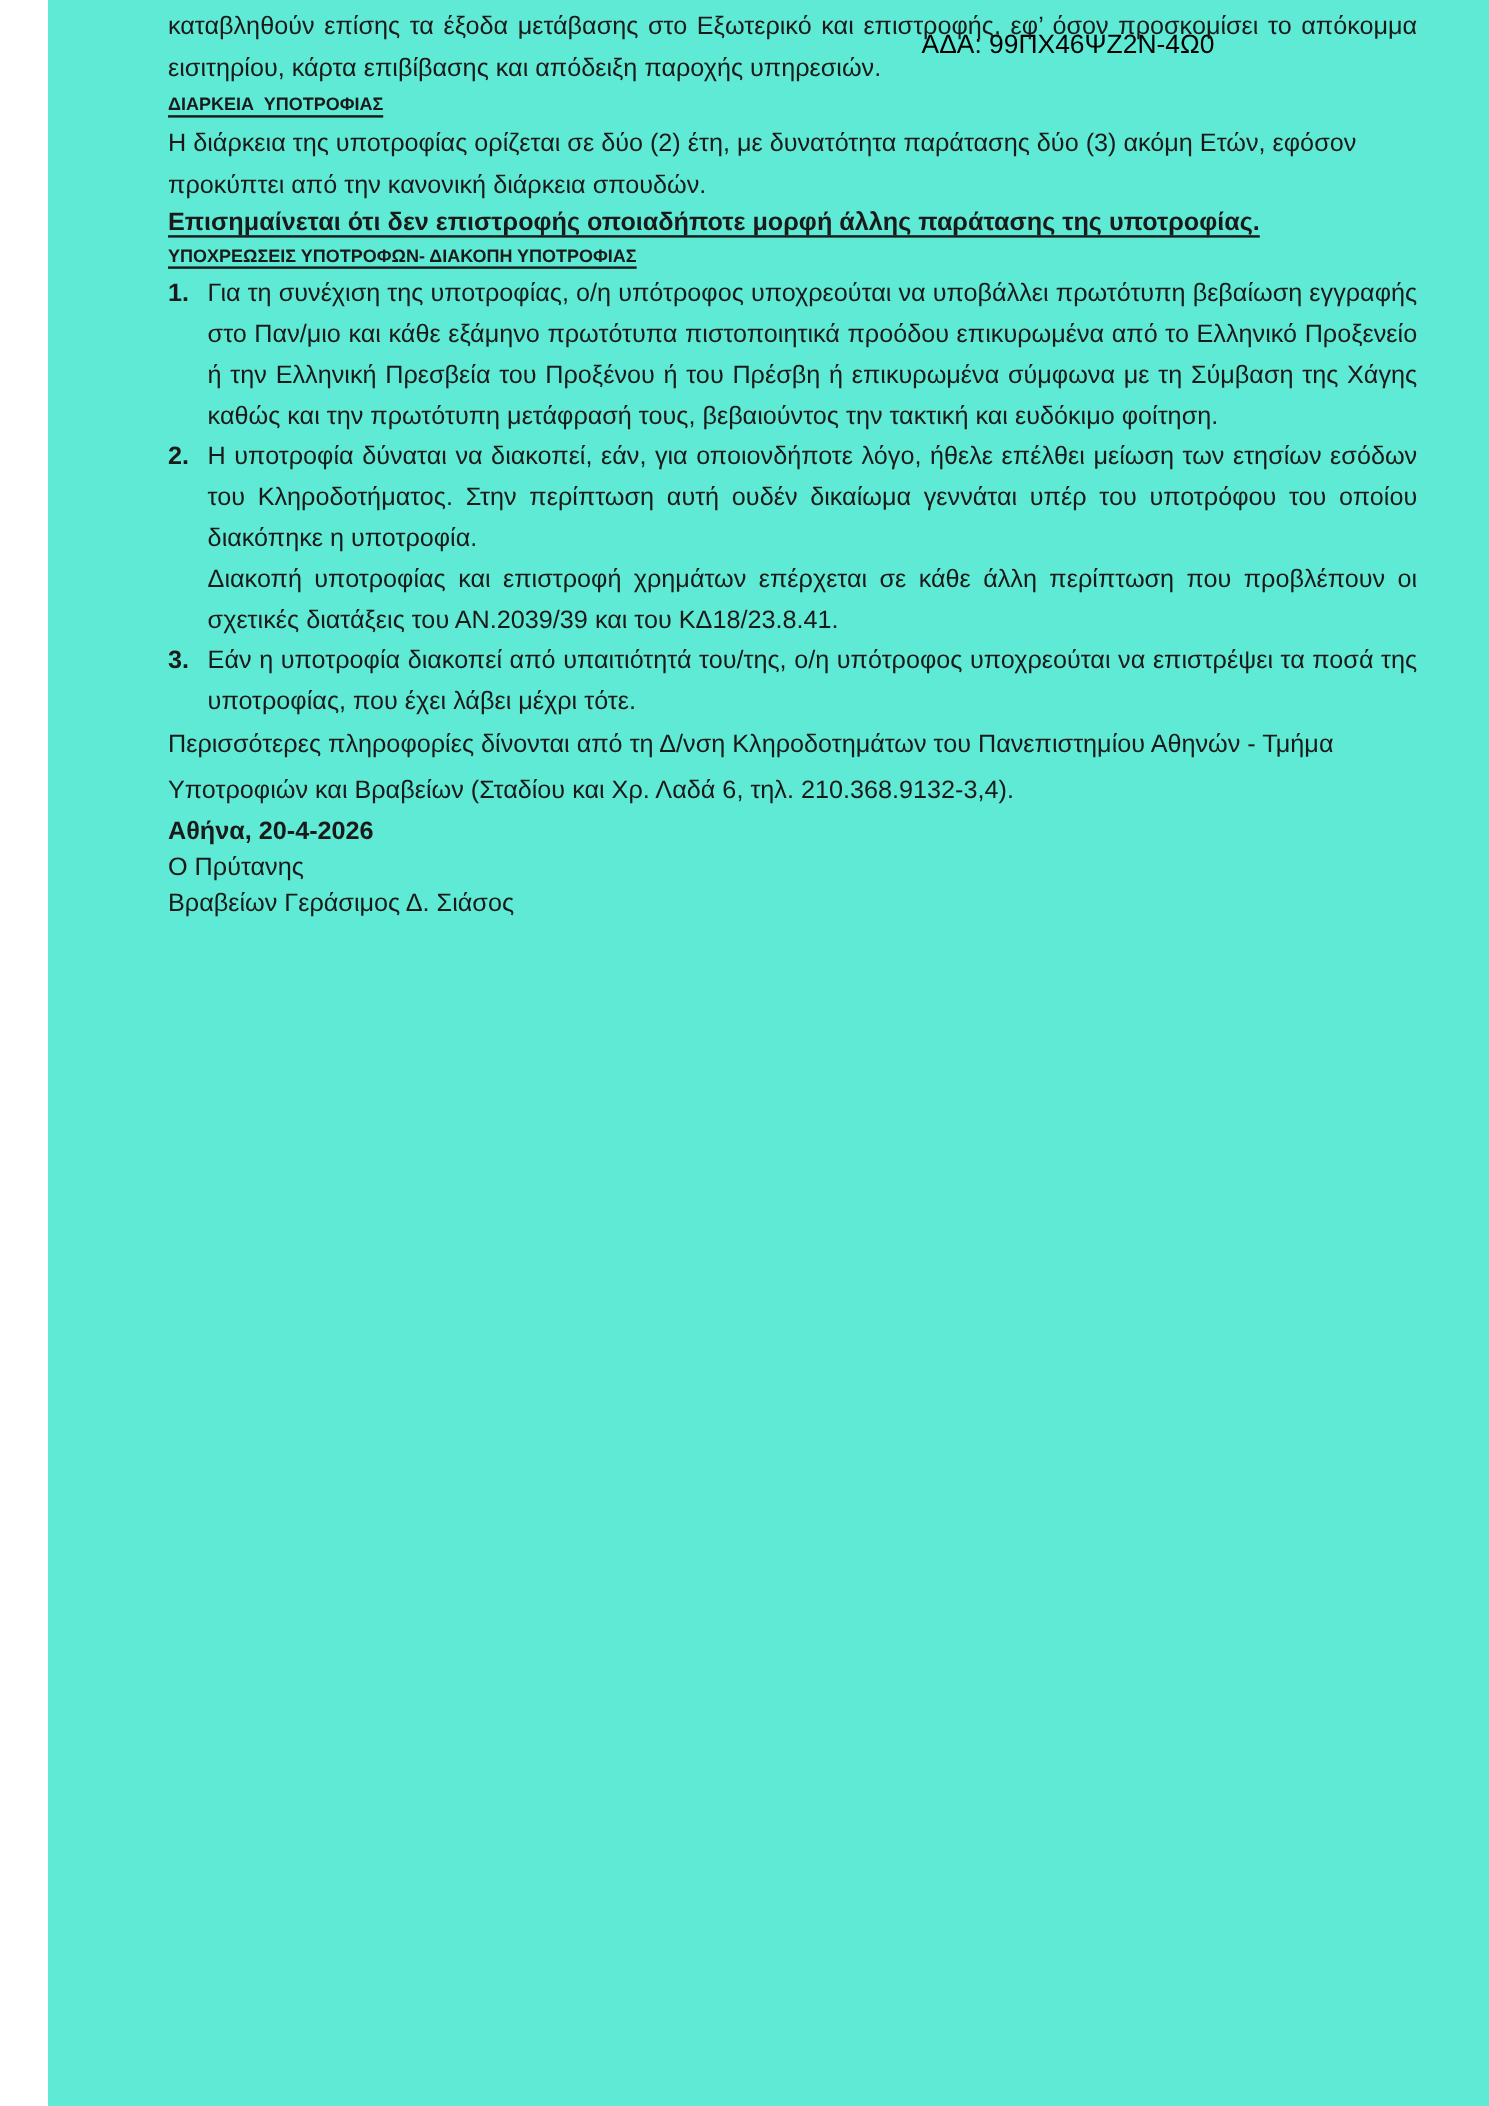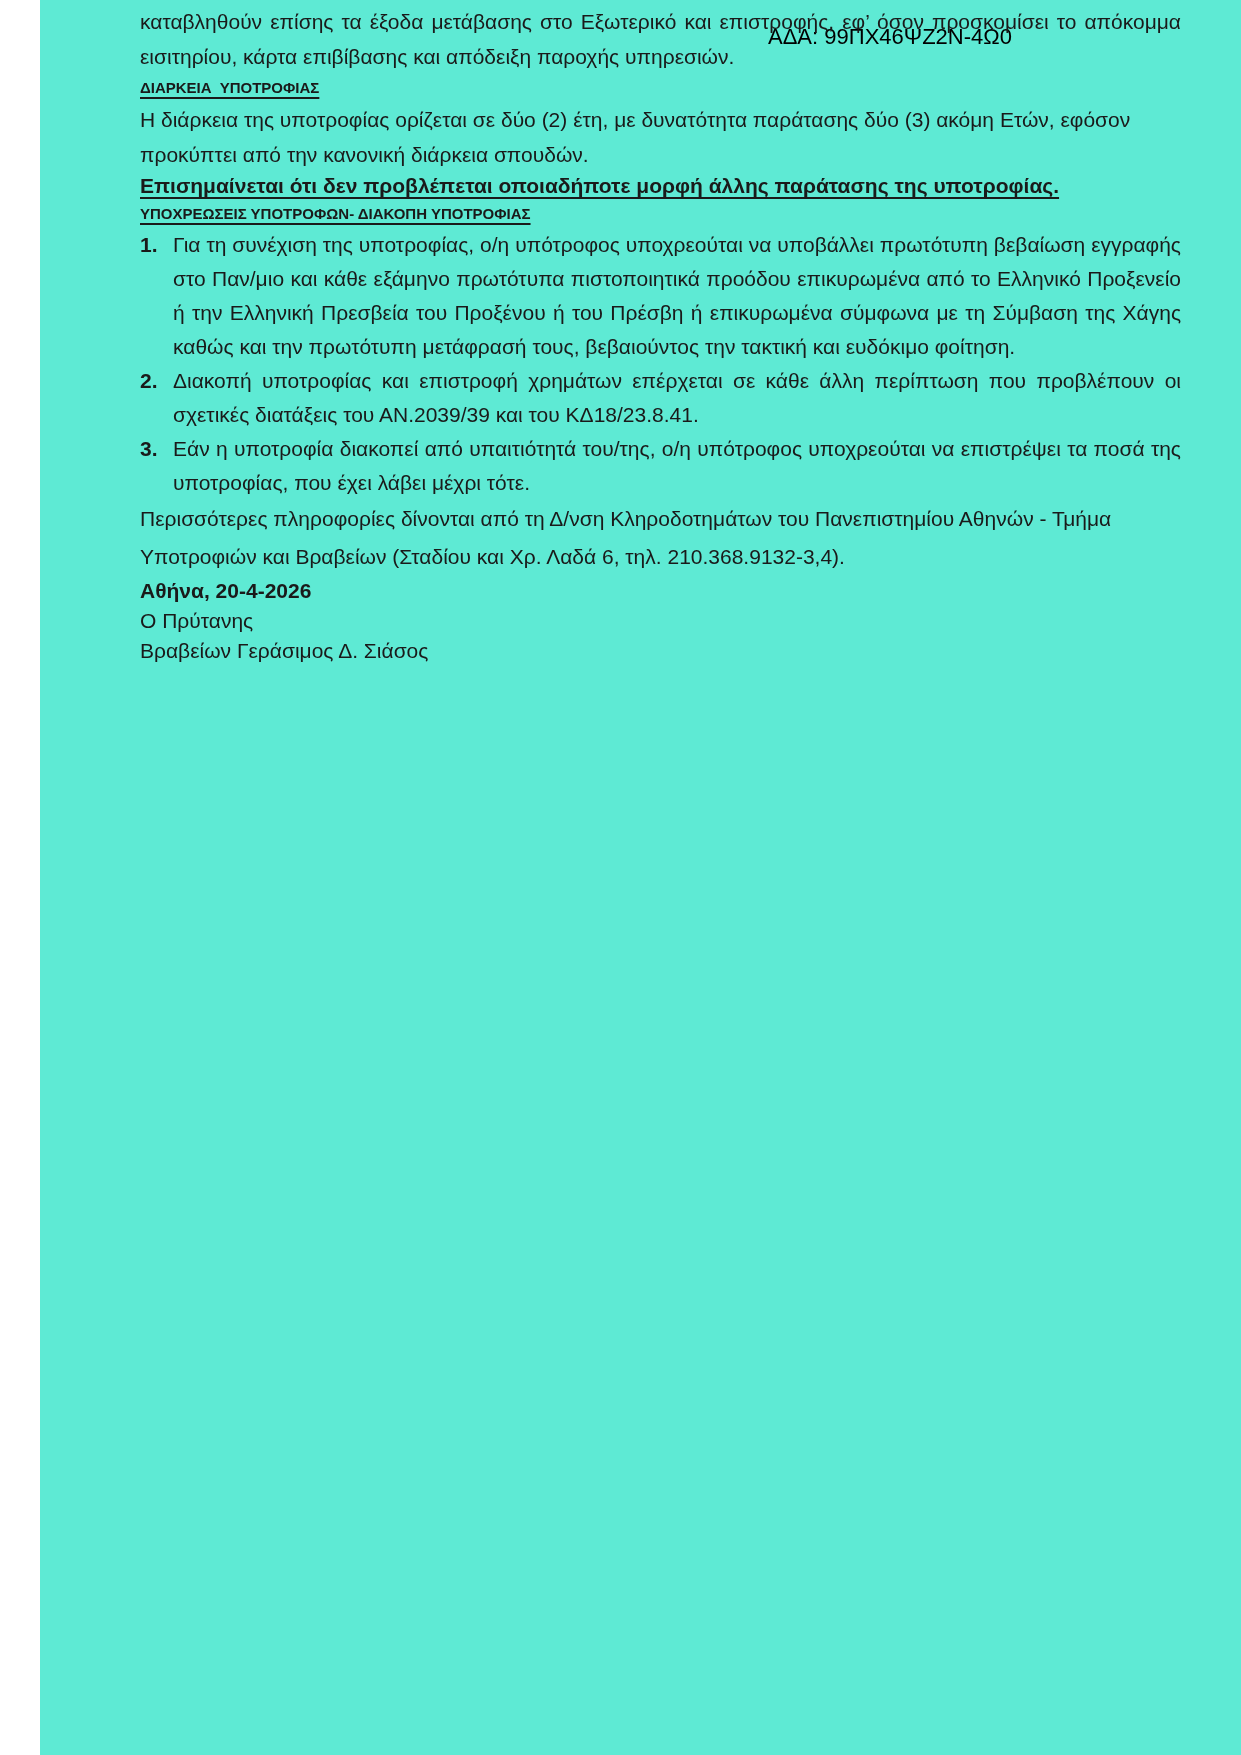--- a/index.html
+++ b/index.html
@@ -113,31 +113,32 @@
   <div class="ada">ΑΔΑ: 99ΠΧ46ΨΖ2Ν-4Ω0</div>
 
   <div class="content">
 
     <p class="intro">καταβληθούν επίσης τα έξοδα μετάβασης στο Εξωτερικό και επιστροφής, εφ’ όσον προσκομίσει το απόκομμα εισιτηρίου, κάρτα επιβίβασης και απόδειξη παροχής υπηρεσιών.</p>
 
     <h2 class="heading h-duration">ΔΙΑΡΚΕΙΑ  ΥΠΟΤΡΟΦΙΑΣ</h2>
 
     <p class="duration-body">Η διάρκεια της υποτροφίας ορίζεται σε δύο (2) έτη, με δυνατότητα παράτασης δύο (3) ακόμη Ετών, εφόσον προκύπτει από την κανονική διάρκεια σπουδών.</p>
 
-    <p class="note">Επισημαίνεται ότι δεν προβλέπεται οποιαδήποτε μορφή άλλης παράτασης της υποτροφίας.</p>
+    <p class="note">Επισημαίνεται ότι δεν επιστροφής οποιαδήποτε μορφή άλλης παράτασης της υποτροφίας.</p>
 
     <h2 class="heading h-oblig">ΥΠΟΧΡΕΩΣΕΙΣ ΥΠΟΤΡΟΦΩΝ- ΔΙΑΚΟΠΗ ΥΠΟΤΡΟΦΙΑΣ</h2>
 
     <ol class="items">
       <li class="item">
         <span class="num">1.</span>
         <p>Για τη συνέχιση της υποτροφίας, ο/η υπότροφος υποχρεούται να υποβάλλει πρωτότυπη βεβαίωση εγγραφής στο Παν/μιο και κάθε εξάμηνο πρωτότυπα πιστοποιητικά προόδου επικυρωμένα από το Ελληνικό Προξενείο ή την Ελληνική Πρεσβεία του Προξένου ή του Πρέσβη ή επικυρωμένα σύμφωνα με τη Σύμβαση της Χάγης καθώς και την πρωτότυπη μετάφρασή τους, βεβαιούντος την τακτική και ευδόκιμο φοίτηση.</p>
       </li>
       <li class="item">
         <span class="num">2.</span>
+        <p>Η υποτροφία δύναται να διακοπεί, εάν, για οποιονδήποτε λόγο, ήθελε επέλθει μείωση των ετησίων εσόδων του Κληροδοτήματος. Στην περίπτωση αυτή ουδέν δικαίωμα γεννάται υπέρ του υποτρόφου του οποίου διακόπηκε η υποτροφία.</p>
         <p>Διακοπή υποτροφίας και επιστροφή χρημάτων επέρχεται σε κάθε άλλη περίπτωση που προβλέπουν οι σχετικές διατάξεις του ΑΝ.2039/39 και του ΚΔ18/23.8.41.</p>
       </li>
       <li class="item">
         <span class="num">3.</span>
         <p>Εάν η υποτροφία διακοπεί από υπαιτιότητά του/της, ο/η υπότροφος υποχρεούται να επιστρέψει τα ποσά της υποτροφίας, που έχει λάβει μέχρι τότε.</p>
       </li>
     </ol>
 
     <p class="more-info">Περισσότερες πληροφορίες δίνονται από τη Δ/νση Κληροδοτημάτων του Πανεπιστημίου Αθηνών - Τμήμα Υποτροφιών και Βραβείων (Σταδίου και Χρ. Λαδά 6, τηλ. 210.368.9132-3,4).</p>
 

